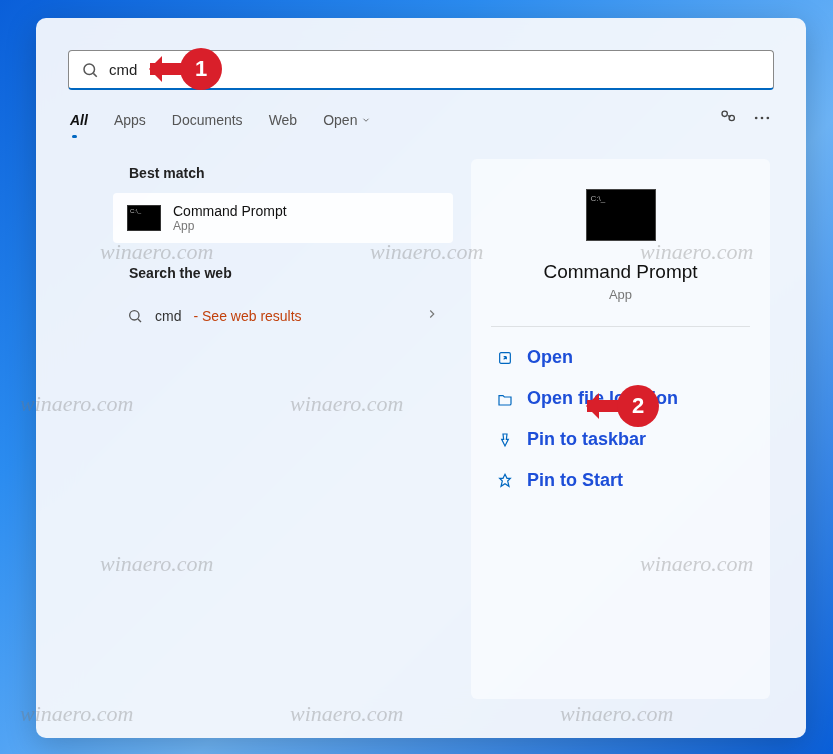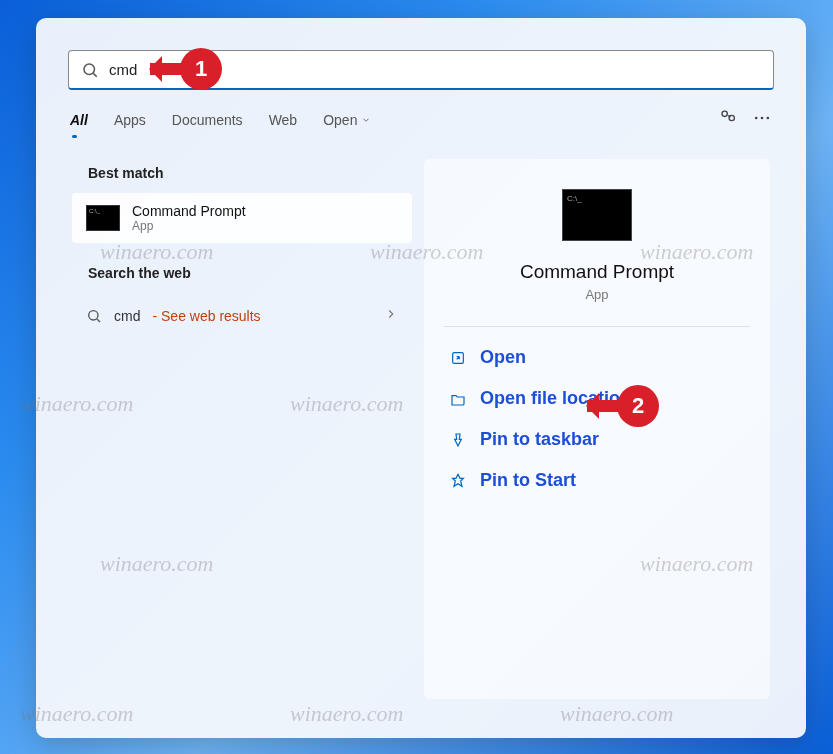--- a/index.html
+++ b/index.html
@@ -61,21 +61,21 @@
   position: absolute;
   left: 2px; right: 60%;
   bottom: -10px;
   height: 3px;
   background: #0067c0;
   border-radius: 3px;
 }
 .tabs-row .tab-more { display: flex; align-items: center; gap: 4px; }
 .tabs-right { margin-left: auto; display: flex; gap: 14px; }
 .icon-btn { cursor: pointer; }
-.main-area { display: flex; padding: 18px 22px 0 22px; gap: 12px; }
+.main-area { display: flex; padding: 18px 22px 0 22px; gap: 18px; margin-left: 41px; }
 .left-col { flex: 0 0 340px; }
 .right-col {
   flex: 1;
   background: rgba(255,255,255,0.55);
   border-radius: 6px;
   padding: 30px 20px 20px 20px;
   min-height: 540px;
 }
 .section-title { font-size: 14px; font-weight: 600; margin: 6px 0 12px 16px; color: #222; }
 .result-item {

